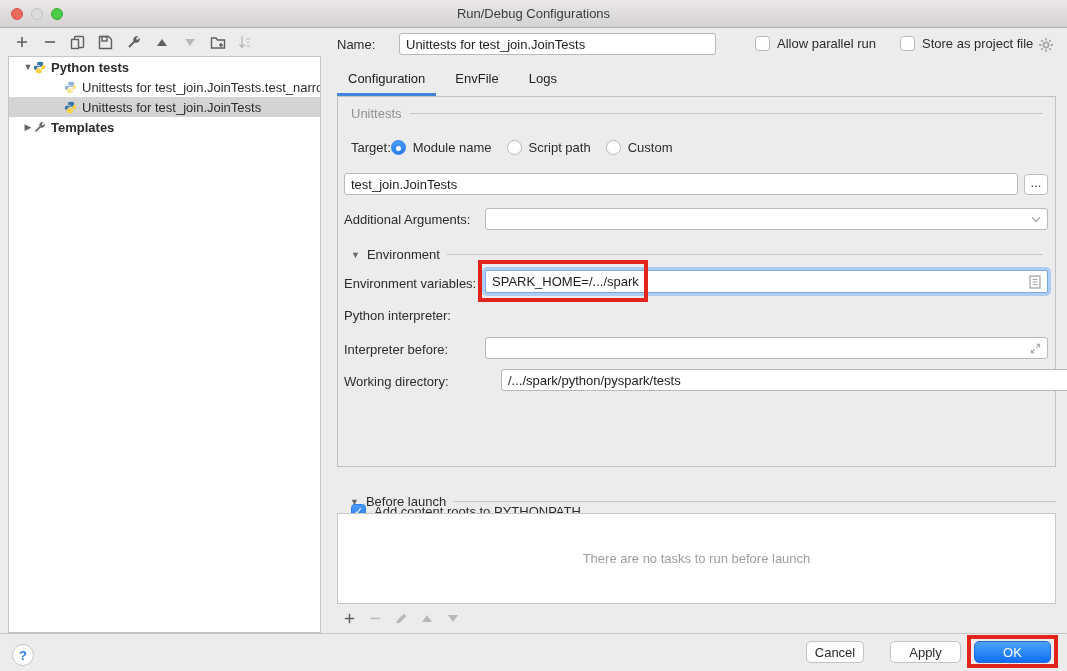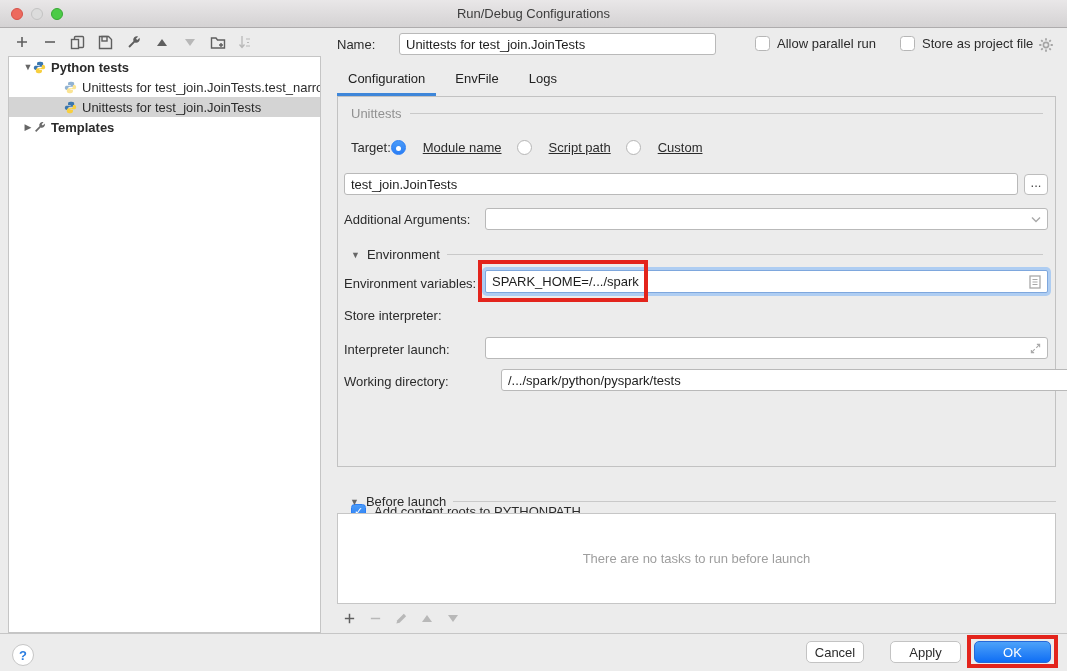--- a/index.html
+++ b/index.html
@@ -86,21 +86,21 @@
   .sec-header { position:absolute; left:13px; right:12px; display:flex; align-items:center; gap:7px; }
   .sec-header .twisty { font-size:9px; color:#666; }
   .sec-header .gh-line { flex:1; border-top:1px solid #c9c9c9; }
 
   .target-row { position:absolute; left:13px; top:43px; display:flex; align-items:center; }
   .radio { width:15px; height:15px; border-radius:50%; border:1px solid #b6b6b6; background:#fff; flex:none; position:relative; }
   .radio.selected { background:linear-gradient(#4a9bf8,#2a7ef5); border-color:#2a7ef5; }
   .radio.selected::after {
     content:""; position:absolute; left:4.5px; top:4.5px; width:5px; height:5px; border-radius:50%; background:#fff;
   }
-  .radio-opt { display:flex; align-items:center; gap:17px; margin-right:15px;text-decoration:underline; }
+  .radio-opt { display:flex; align-items:center; gap:7px; margin-right:15px; }
 
   .field {
     border:1px solid #b9b9b9; border-radius:3px; background:#fff; height:22px;
     display:flex; align-items:center; padding:0 6px; color:#1d1d1d; position:absolute;
   }
   .field input {
     border:none; outline:none; flex:1; font:13px "Liberation Sans","DejaVu Sans",sans-serif;
     background:transparent; color:#1d1d1d; min-width:0;
   }
   .module-field { left:6px; top:76px; width:674px; }
@@ -356,23 +356,23 @@
     <div class="field envvar-field">
       <input value="SPARK_HOME=/.../spark" style="">
       <span class="right-ic">
         <svg width="12" height="14" viewBox="0 0 12 14">
             <rect x="1" y="1" width="10" height="12" fill="none" stroke="currentColor" stroke-width="1.3"></rect>
             <path d="M3.5 4.5h5M3.5 7h5M3.5 9.5h5" stroke="currentColor" stroke-width="1.2"></path>
           </svg>
       </span>
     </div>
 
-    <span class="interp-label lbl">Store interpreter:</span>
-
-    <span class="opts-label lbl">Interpreter launch:</span>
+    <span class="interp-label lbl">Python interpreter:</span>
+
+    <span class="opts-label lbl">Interpreter before:</span>
     <div class="field opts-field">
       <input value="" style="">
       <span class="right-ic">
         <svg width="11" height="11" viewBox="0 0 12 12">
             <path d="M7.5 1.5h3v3M10.5 1.5L6.8 5.2M4.5 10.5h-3v-3M1.5 10.5l3.7-3.7" stroke="currentColor" stroke-width="1.2" fill="none"></path>
           </svg>
       </span>
     </div>
 
     <span class="wd-label lbl">Working directory:</span>

